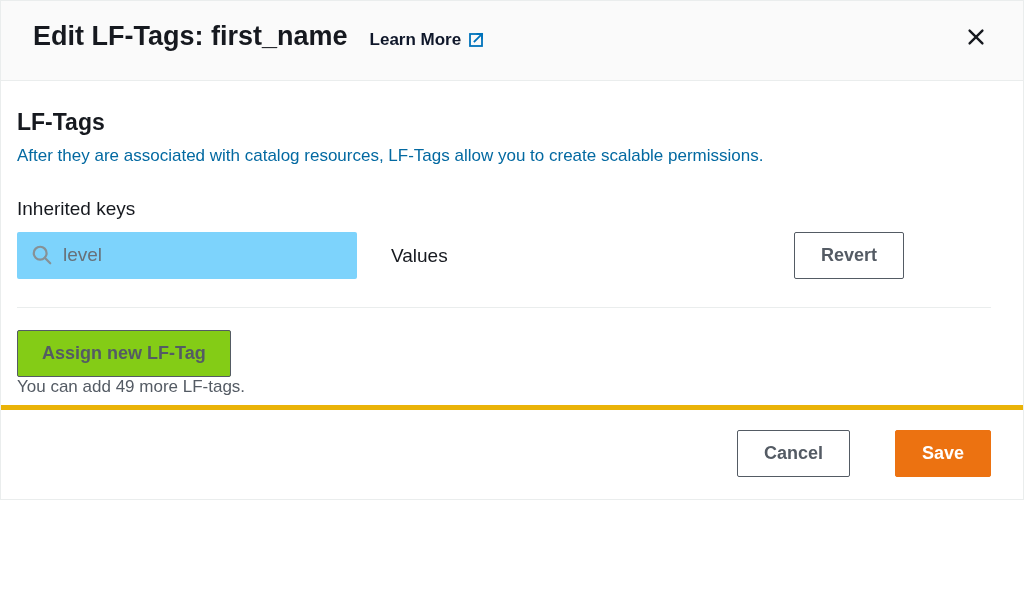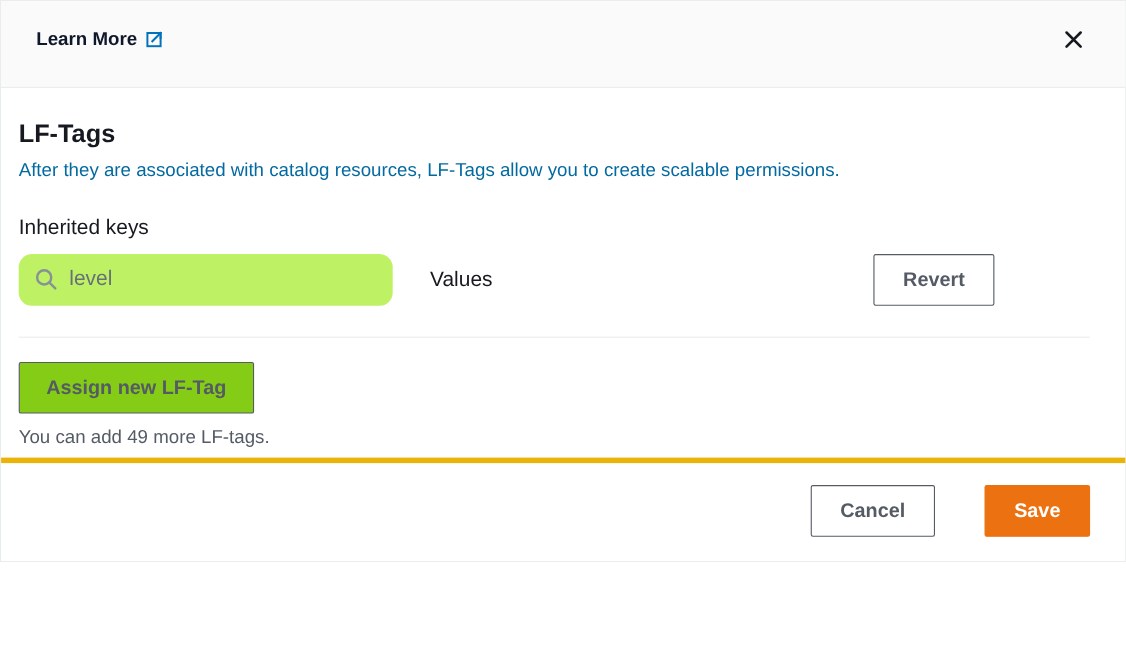--- a/index.html
+++ b/index.html
@@ -72,22 +72,22 @@
   .col { display: flex; flex-direction: column; }
   .col-key { width: 340px; }
   .col-val { width: 338px; }
   .col-revert {}
   .col .label {
     font-size: 19px;
     color: #16191f;
     margin-bottom: 12px;
   }
   .key-input {
-    background: #bef264;
-    border-radius: 12px;
+    background: #7dd3fc;
+    border-radius: 2px;
     height: 47px;
     display: flex;
     align-items: center;
     padding: 0 14px;
     gap: 10px;
     color: #687078;
     font-size: 19px;
   }
   .key-input svg { color: #879196; flex-shrink: 0; }
   .select {
@@ -132,38 +132,38 @@
     background: #84cc16;
     color: #545b64;
     font-weight: 700;
     font-size: 18px;
     padding: 12px 24px;
     cursor: pointer;
   }
   .hint {
     font-size: 17px;
     color: #545b64;
-    margin-top: 12px;
   }
 
   .modal-footer {
     border-top: 5px solid #eab308;
     padding: 20px 32px 22px;
     display: flex;
     justify-content: flex-end;
     gap: 14px;
   }
 </style>
 </head>
 <body>
 
 <div class="modal">
 
   <div class="modal-header">
     <div class="modal-header-left">
+      <h1 class="modal-title">Edit LF-Tags: first_name</h1>
       <a class="learn-more">
         <span>Learn More</span>
         <svg width="18" height="18" viewBox="0 0 24 24" fill="none" stroke="#0073bb" stroke-width="2.4">
           <rect x="4" y="4" width="16" height="16"></rect>
           <path d="M10 14 L20 4" stroke-linecap="square"></path>
           <path d="M14 4 H20 V10" stroke-linecap="square"></path>
         </svg>
       </a>
     </div>
     <button class="close-btn">

